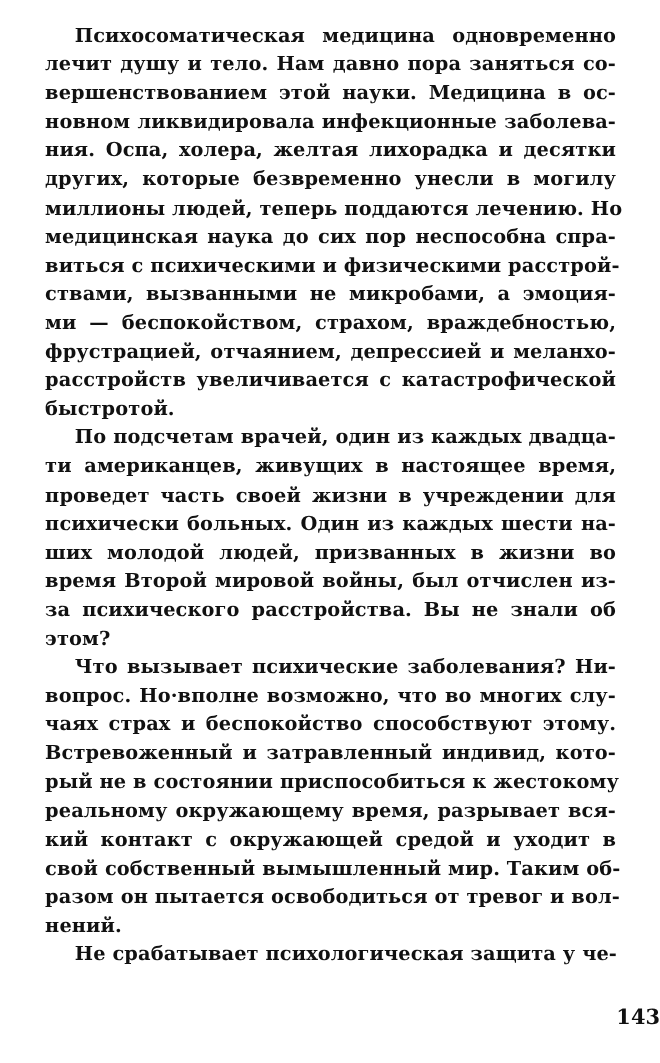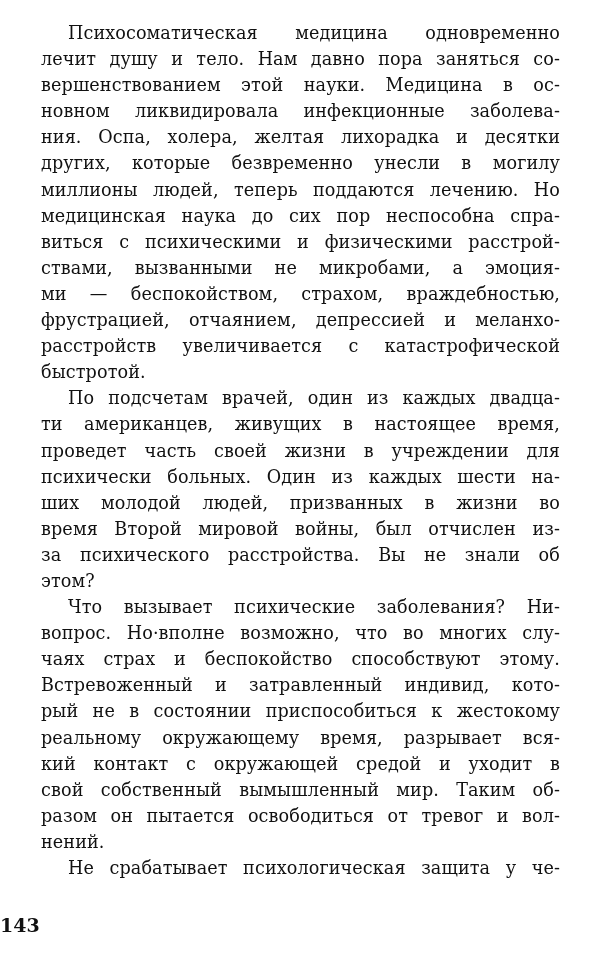--- a/index.html
+++ b/index.html
@@ -19,38 +19,38 @@
       position: absolute;
       left: 41px;
       top: 20px;
       width: 519px;
     }
     .line {
       display: block;
       height: 26.1px;
       line-height: 26.1px;
       font-size: 17.6px;
-      font-weight: normal;
+      font-weight: bold;
       white-space: nowrap;
       text-align: justify;
       text-align-last: justify;
       letter-spacing: 0.1px;
     }
     .line.indent {
       padding-left: 27px;
     }
     .line.last {
       text-align-last: left;
     }
     .page-number {
       position: absolute;
       left: 0;
       width: 600px;
       top: 914px;
-      text-align: left;
+      text-align: right;
       font-size: 19px;
       font-weight: bold;
       color: #111111;
     }
   </style>
 </head>
 <body>
 
 <div class="page">
 

